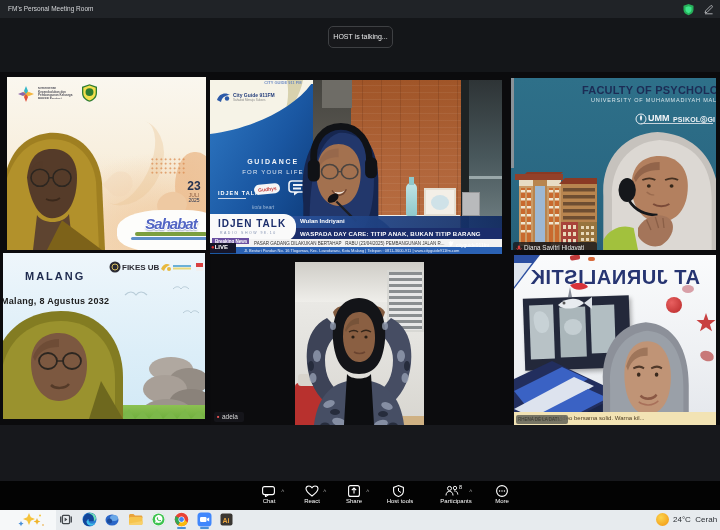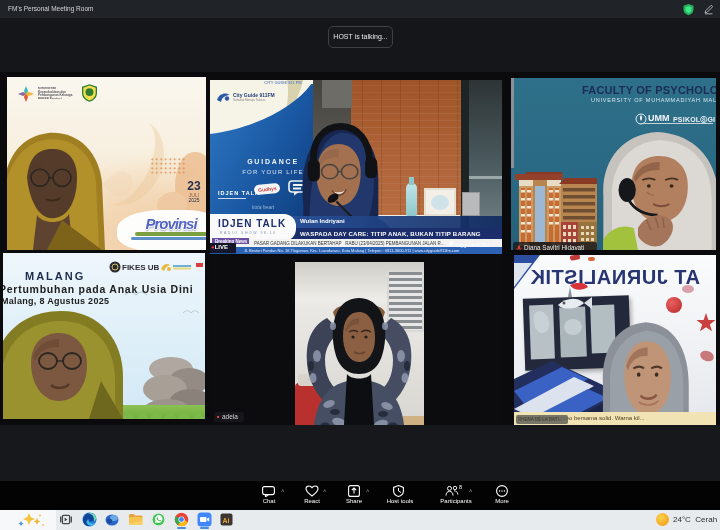--- a/index.html
+++ b/index.html
@@ -59,21 +59,21 @@
 
   <div class="abs" style="left:143px;top:80px;width:36px;height:17px;background-image:radial-gradient(circle, #d98a4e 0.8px, transparent 1px);background-size:4.5px 4.5px;"></div>
 
   <div class="abs" style="left:175px;top:104px;width:24px;text-align:center;color:#25324f;">
     <div style="font-size:12px;font-weight:bold;line-height:11px;">23</div>
     <div style="font-size:5px;line-height:6px;color:#8a5a40;">JULI</div>
     <div style="font-size:5px;line-height:5px;color:#25324f;">2025</div>
   </div>
 
   <div class="abs" style="left:110px;top:133px;width:100px;height:42px;background:#fdfdfb;border-radius:45% 30% 0 40%;"></div>
-  <div class="abs" style="left:122px;top:138px;width:84px;text-align:center;font-size:15px;font-weight:bold;font-style:italic;color:#5265c4;text-shadow:0 1px 0 #fff, 0 -1px 0 #fff,1px 0 0 #fff,-1px 0 0 #fff, 0 2px 2px rgba(40,60,120,.5);letter-spacing:-1px;">Provinsi</div>
+  <div class="abs" style="left:122px;top:138px;width:84px;text-align:center;font-size:15px;font-weight:bold;font-style:italic;color:#5265c4;text-shadow:0 1px 0 #fff, 0 -1px 0 #fff,1px 0 0 #fff,-1px 0 0 #fff, 0 2px 2px rgba(40,60,120,.5);letter-spacing:-1px;">Sahabat</div>
   <div class="abs" style="left:128px;top:155px;width:72px;height:4px;background:#7c9f3f;border-radius:2px;"></div>
   <div class="abs" style="left:124px;top:160px;width:80px;height:3px;background:#5e8fc9;border-radius:2px;"></div>
 
   <svg class="abs" style="left:0;top:37px;" width="140" height="136" viewBox="0 0 140 128" preserveAspectRatio="none">
     <path d="M-5 128 L-5 75 C-2 45 10 22 40 18 C70 15 92 35 95 65 L98 128 Z" fill="#9f7f21"></path>
     <path d="M-5 128 L-5 80 C0 52 12 28 40 24 C66 21 86 38 89 64 L92 128 Z" fill="#b2912b"></path>
     <path d="M20 60 C22 40 32 32 47 33 C62 34 70 44 70 60 C70 80 62 98 45 98 C30 98 22 78 20 60 Z" fill="#553b29"></path>
     <path d="M23 55 C25 48 30 44 36 45 L36 52 C30 52 26 54 23 58 Z" fill="#543a28"></path>
     <ellipse cx="33" cy="60" rx="9" ry="8" fill="none" stroke="#2c2620" stroke-width="1.6"></ellipse>
     <ellipse cx="55" cy="60" rx="9" ry="8" fill="none" stroke="#2c2620" stroke-width="1.6"></ellipse>
@@ -323,22 +323,21 @@
     </svg>
   </div>
 
   <svg class="abs" style="left:120px;top:32px;" width="80" height="40" viewBox="0 0 80 40">
     <path d="M2 10 C6 6 10 6 13 10 C16 6 20 6 24 10" stroke="#b8ccd8" stroke-width="1.2" fill="none"></path>
     <path d="M50 4 C53 1 56 1 58 4 C60 1 63 1 66 4" stroke="#b8ccd8" stroke-width="1" fill="none"></path>
     <path d="M60 28 C63 25 66 25 68 28 C70 25 73 25 76 28" stroke="#b8ccd8" stroke-width="1" fill="none"></path>
   </svg>
 
   <div class="abs" style="left:22px;top:17px;font-size:11px;font-weight:bold;color:#1e2a4e;letter-spacing:2px;">MALANG</div>
-  <div class="abs" style="left:-4px;top:30px;width:206px;font-size:10.5px;font-weight:bold;color:#202020;letter-spacing:0.75px;">Pertumbuhan pada Anak Usia Dini</div>
-  <div class="abs" style="left:-2px;top:43px;font-size:9px;font-weight:bold;color:#202020;letter-spacing:0.3px;">Malang, 8 Agustus 2025</div>
+  <div class="abs" style="left:-2px;top:43px;font-size:9px;font-weight:bold;color:#202020;letter-spacing:0.3px;">Malang, 8 Agustus 2032</div>
 
   <svg class="abs" style="left:138px;top:98px;" width="68" height="70" viewBox="0 0 68 70">
     <ellipse cx="30" cy="18" rx="22" ry="12" fill="#b0a8a0"></ellipse>
     <ellipse cx="48" cy="30" rx="20" ry="13" fill="#948c84"></ellipse>
     <ellipse cx="24" cy="38" rx="22" ry="14" fill="#a89f97"></ellipse>
     <ellipse cx="50" cy="52" rx="22" ry="14" fill="#8a827a"></ellipse>
     <ellipse cx="26" cy="60" rx="24" ry="12" fill="#9c948c"></ellipse>
   </svg>
 
   <div class="abs" style="left:0;top:152px;width:202px;height:14px;background:linear-gradient(180deg,#8cc152,#6faf3e);"></div>

